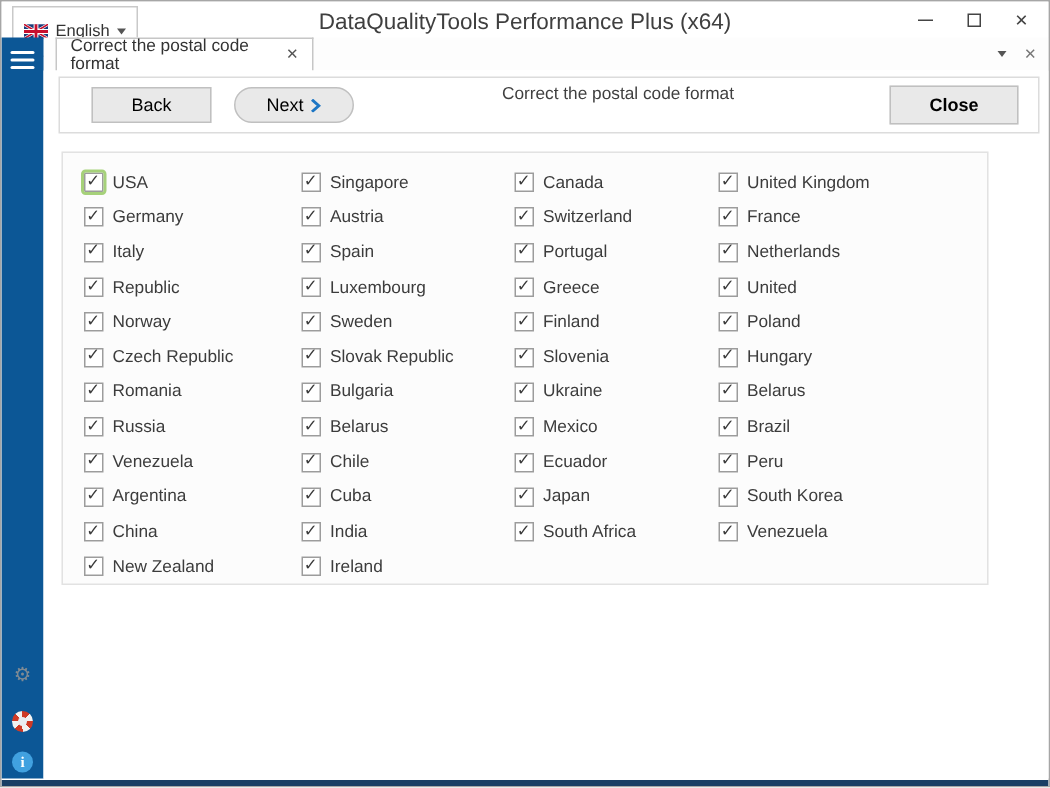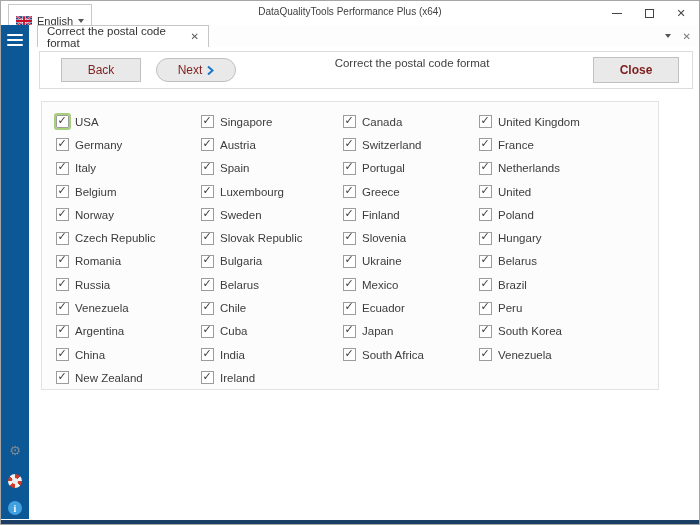--- a/index.html
+++ b/index.html
@@ -20,21 +20,21 @@
     display:flex; align-items:center; gap:5px; padding:16px 7px;
     border:1px solid #c9c9c9; background:#fff; font-size:11px; color:#333; cursor:default;
   }
   .flag { width:16px; height:10px; display:block; }
   .caret-down {
     width:0; height:0; border-left:3.5px solid transparent; border-right:3.5px solid transparent;
     border-top:4px solid #555;
   }
   .app-title {
     position:absolute; left:0; right:0; top:5px; text-align:center;
-    font-size:10px; color:#3f3f3f;
+    font-size:15px; color:#3f3f3f;
   }
   .win-controls { position:absolute; right:2px; top:0; height:24px; display:flex; }
   .win-btn { width:32px; height:24px; display:flex; align-items:center; justify-content:center; color:#444; }
   .glyph-min { width:10px; height:1px; background:#444; }
   .glyph-max { width:9px; height:9px; border:1px solid #444; }
   .glyph-close { font-size:11px; line-height:1; color:#444; font-family:"DejaVu Sans", sans-serif; }
 
   
   .tabstrip { position:absolute; left:28px; top:24px; right:0; height:22px; background:#fdfdfd; }
   .tab {
@@ -70,21 +70,21 @@
   }
 
   
   .main { position:absolute; left:28px; top:46px; width:672px; height:472px; background:#fff; }
 
   .header-panel {
     position:absolute; left:10px; top:4px; width:654px; height:38px;
     background:#fff; border:1px solid #dcdcdc;
   }
   .btn {
-    background:#e9e9e9; border:1px solid #c0c0c0; color:#7f1d1d;
+    background:#e9e9e9; border:1px solid #c0c0c0; color:#000000;
     font-size:12px; font-family:"Liberation Sans", sans-serif;
     display:flex; align-items:center; justify-content:center; gap:5px; cursor:default;
   }
   .back-btn  { position:absolute; left:21px;  top:6px; width:80px; height:24px; }
   .next-btn  { position:absolute; left:116px; top:6px; width:80px; height:24px;border-radius:12px; }
   .close-btn { position:absolute; right:13px; top:5px; width:86px; height:26px;font-weight:bold; }
   .chev { display:block; }
   .header-title { position:absolute; left:196px; right:104px; top:3px; text-align:center; font-size:11.5px; color:#3f3f3f; line-height:16px; }
 
   .countries-panel {
@@ -270,21 +270,21 @@
     <span class="checkbox">
       <span class="check">✓</span>
     </span>
     <span class="country-label">Netherlands</span>
   </div>
 
   <div class="country-item">
     <span class="checkbox">
       <span class="check">✓</span>
     </span>
-    <span class="country-label">Belgium</span>
+    <span class="country-label">Republic</span>
   </div>
 
   <div class="country-item">
     <span class="checkbox">
       <span class="check">✓</span>
     </span>
     <span class="country-label">Luxembourg</span>
   </div>
 
   <div class="country-item">

